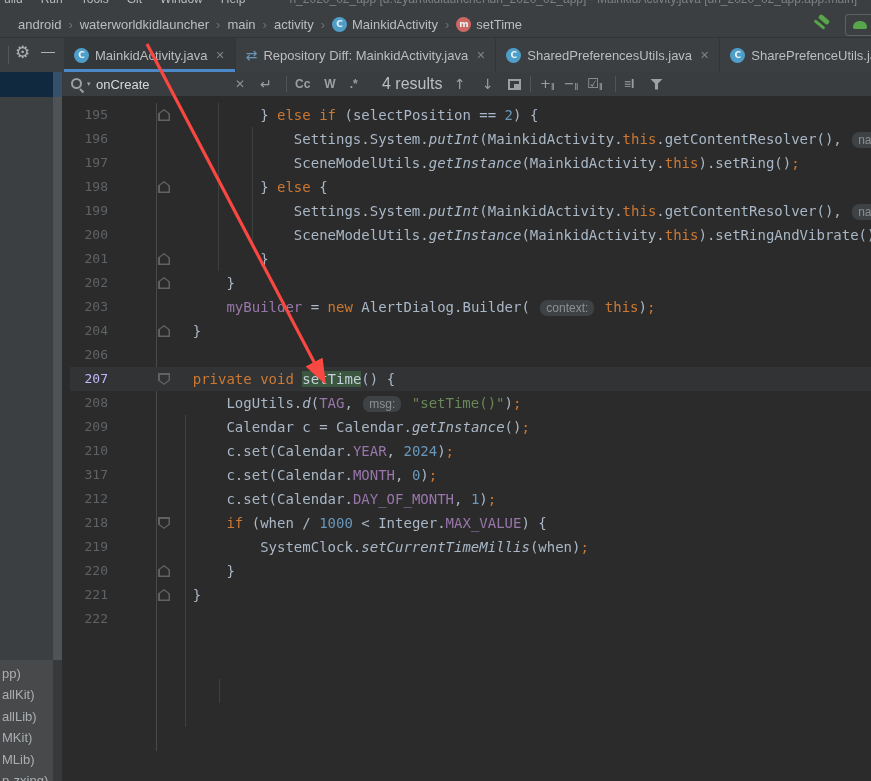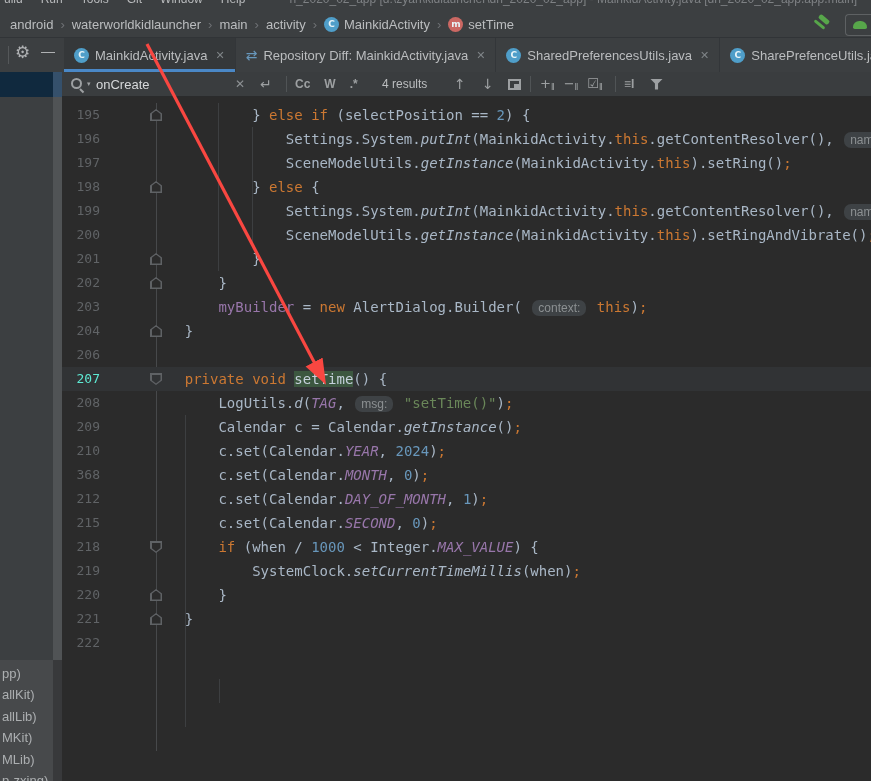--- a/index.html
+++ b/index.html
@@ -8,21 +8,21 @@
        font-family:"Liberation Sans",sans-serif;-webkit-font-smoothing:antialiased}
 
   
   .menubar{position:absolute;left:0;top:0;width:871px;height:11px;background:#3C3F41;overflow:hidden;z-index:3}
   .menu-inner{position:absolute;left:4px;top:-8px;display:flex;gap:18px;white-space:nowrap;align-items:baseline}
   .menu-item{color:#B7B9BB;font-size:12px}
   .menu-title{color:#7E8184;font-size:12px;margin-left:26px}
 
   
   .crumbbar{position:absolute;left:0;top:11px;width:871px;height:27px;background:#3C3F41;
-            border-bottom:1px solid #313437;display:flex;align-items:center;padding-left:10px;z-index:3}
+            border-bottom:1px solid #313437;display:flex;align-items:center;padding-left:18px;z-index:3}
   .crumb-item{display:inline-flex;align-items:center;color:#BBBDBF;font-size:13px}
   .crumb-sep{color:#6E7174;margin:0 7px;font-size:13px}
   .type-icon{width:15px;height:15px;border-radius:50%;display:inline-flex;align-items:center;justify-content:center;
              font-size:9px;font-weight:bold;color:#E8F4F8;margin-right:5px;font-family:"DejaVu Sans",sans-serif}
   .type-icon.class{background:#4F9EC9}
   .type-icon.method{background:#CB6863}
   .crumb-actions{position:absolute;right:0;top:0;height:27px;display:flex;align-items:center}
   .hammer{position:relative;width:20px;height:20px;margin-right:14px}
   .hammer .head{position:absolute;left:7px;top:2px;width:12px;height:5px;background:#57A64A;border-radius:2px;transform:rotate(40deg)}
   .hammer .handle{position:absolute;left:2px;top:8px;width:13px;height:3px;background:#57A64A;border-radius:2px;transform:rotate(40deg)}
@@ -60,52 +60,52 @@
   .sb{position:absolute;top:0;height:24px;display:flex;align-items:center;color:#9DA0A2}
   .mag{position:relative;width:15px;height:15px}
   .mag::before{content:"";position:absolute;left:1px;top:1px;width:7px;height:7px;border:2px solid #9DA0A2;border-radius:50%}
   .mag::after{content:"";position:absolute;left:10px;top:11px;width:5px;height:2px;background:#9DA0A2;transform:rotate(45deg);transform-origin:left center}
   .mag-drop{font-size:7px;color:#9DA0A2;margin-left:2px}
   .sb-query{color:#D6D8DA;font-size:13px}
   .sb-x{font-size:12px;color:#8D9194;font-family:"DejaVu Sans",sans-serif}
   .sb-glyph{font-size:14px;font-family:"DejaVu Sans",sans-serif}
   .sb-sep{position:absolute;top:4px;width:1px;height:16px;background:#505456}
   .sb-toggle{font-size:12px;font-weight:bold;color:#9DA0A2}
-  .sb-results{color:#BCBEC0;font-size:12px}
+  .sb-results{color:#BCBEC0;font-size:16px}
   .boxicon{position:relative;width:13px;height:11px;border:2px solid #9DA0A2}
   .boxicon i{position:absolute;right:-1px;bottom:-1px;width:6px;height:5px;background:#9DA0A2}
   .multi-btn{font-size:13px;color:#9DA0A2;font-family:"DejaVu Sans",sans-serif}
   .multi-btn small{font-size:8px;vertical-align:-2px;letter-spacing:-1px}
   .funnel{width:13px;height:11px;background:#9DA0A2;clip-path:polygon(0 0,100% 0,62% 45%,62% 100%,38% 100%,38% 45%)}
 
   
   .editor{position:absolute;left:62px;top:97px;width:809px;height:684px;background:#2B2B2B;overflow:hidden;z-index:1}
   .fold-vline{position:absolute;left:94px;top:6px;width:1px;height:648px;background:#47494B}
   .iguide{position:absolute;width:1px;background:#3D3F41}
-  .code-rows{position:absolute;left:0;top:6px;right:0}
+  .code-rows{position:absolute;left:8px;top:6px;right:0}
   .code-row{position:relative;height:24px}
   .code-row.current{background:#313335}
   .ln{position:absolute;left:0;top:0;width:38px;text-align:right;font:13px "DejaVu Sans Mono",monospace;
       color:#606366;line-height:24px}
-  .code-row.current .ln{color:#5eead4}
+  .code-row.current .ln{color:#c4b5fd}
   .code-text{position:absolute;left:89px;top:0;margin:0;font:14px "DejaVu Sans Mono",monospace;
              line-height:24px;white-space:pre;color:#A9B7C6}
   .fold{position:absolute;left:88px;top:6px;width:12px;height:12px;z-index:2}
   .fold b{position:absolute;inset:0;background:#5F6265;display:block}
   .fold i{position:absolute;inset:1.5px;background:#2B2B2B;display:block}
   .code-row.current .fold i{background:#313335}
   .fold.up b,.fold.up i{clip-path:polygon(50% 0,100% 38%,100% 100%,0 100%,0 38%)}
   .fold.down b,.fold.down i{clip-path:polygon(0 0,100% 0,100% 62%,50% 100%,0 62%)}
 
   .tk-k{color:#CC7832}
   .tk-d{color:#A9B7C6}
   .tk-n{color:#6897BB}
   .tk-s{color:#6A8759}
   .tk-p{color:#9876AA}
-  .tk-pi{color:#9876AA;font-style:italic}
+  .tk-pi{color:#9876AA;}
   .tk-mi{color:#A9B7C6;font-style:italic}
   .tk-sc{color:#CC7832}
   .tk-hl{background:#3C5740;color:#C5D0DB}
   .tk-h{background:#3E4245;color:#8C9092;border-radius:7px;padding:1px 6px;margin:0 2px;
         font-family:"Liberation Sans",sans-serif;font-size:12px;font-style:normal}
   .caret{display:inline-block;width:2px;height:16px;background:#D4D4D4;vertical-align:-3px;margin-right:-2px}
 
   .arrow-overlay{position:absolute;left:0;top:0;z-index:50;pointer-events:none}
 </style>
 </head>
@@ -327,30 +327,26 @@
       </div>
       <div class="code-row">
         <div class="ln">209</div>
         <pre class="code-text"><span class="tk-d">        Calendar c = Calendar.</span><span class="tk-mi">getInstance</span><span class="tk-d">()</span><span class="tk-sc">;</span></pre>
       </div>
       <div class="code-row">
         <div class="ln">210</div>
         <pre class="code-text"><span class="tk-d">        c.set(Calendar.</span><span class="tk-pi">YEAR</span><span class="tk-d">, </span><span class="tk-n">2024</span><span class="tk-d">)</span><span class="tk-sc">;</span></pre>
       </div>
       <div class="code-row">
-        <div class="ln">368</div>
+        <div class="ln">317</div>
         <pre class="code-text"><span class="tk-d">        c.set(Calendar.</span><span class="tk-pi">MONTH</span><span class="tk-d">, </span><span class="tk-n">0</span><span class="tk-d">)</span><span class="tk-sc">;</span></pre>
       </div>
       <div class="code-row">
         <div class="ln">212</div>
         <pre class="code-text"><span class="tk-d">        c.set(Calendar.</span><span class="tk-pi">DAY_OF_MONTH</span><span class="tk-d">, </span><span class="tk-n">1</span><span class="tk-d">)</span><span class="tk-sc">;</span></pre>
-      </div>
-      <div class="code-row">
-        <div class="ln">215</div>
-        <pre class="code-text"><span class="tk-d">        c.set(Calendar.</span><span class="tk-pi">SECOND</span><span class="tk-d">, </span><span class="tk-n">0</span><span class="tk-d">)</span><span class="tk-sc">;</span></pre>
       </div>
       <div class="code-row">
         <div class="ln">218</div>
         <div class="fold down">
           <b></b>
           <i></i>
         </div>
         <pre class="code-text"><span class="tk-d">        </span><span class="tk-k">if</span><span class="tk-d"> (when / </span><span class="tk-n">1000</span><span class="tk-d"> &lt; Integer.</span><span class="tk-pi">MAX_VALUE</span><span class="tk-d">) {</span></pre>
       </div>
       <div class="code-row">

